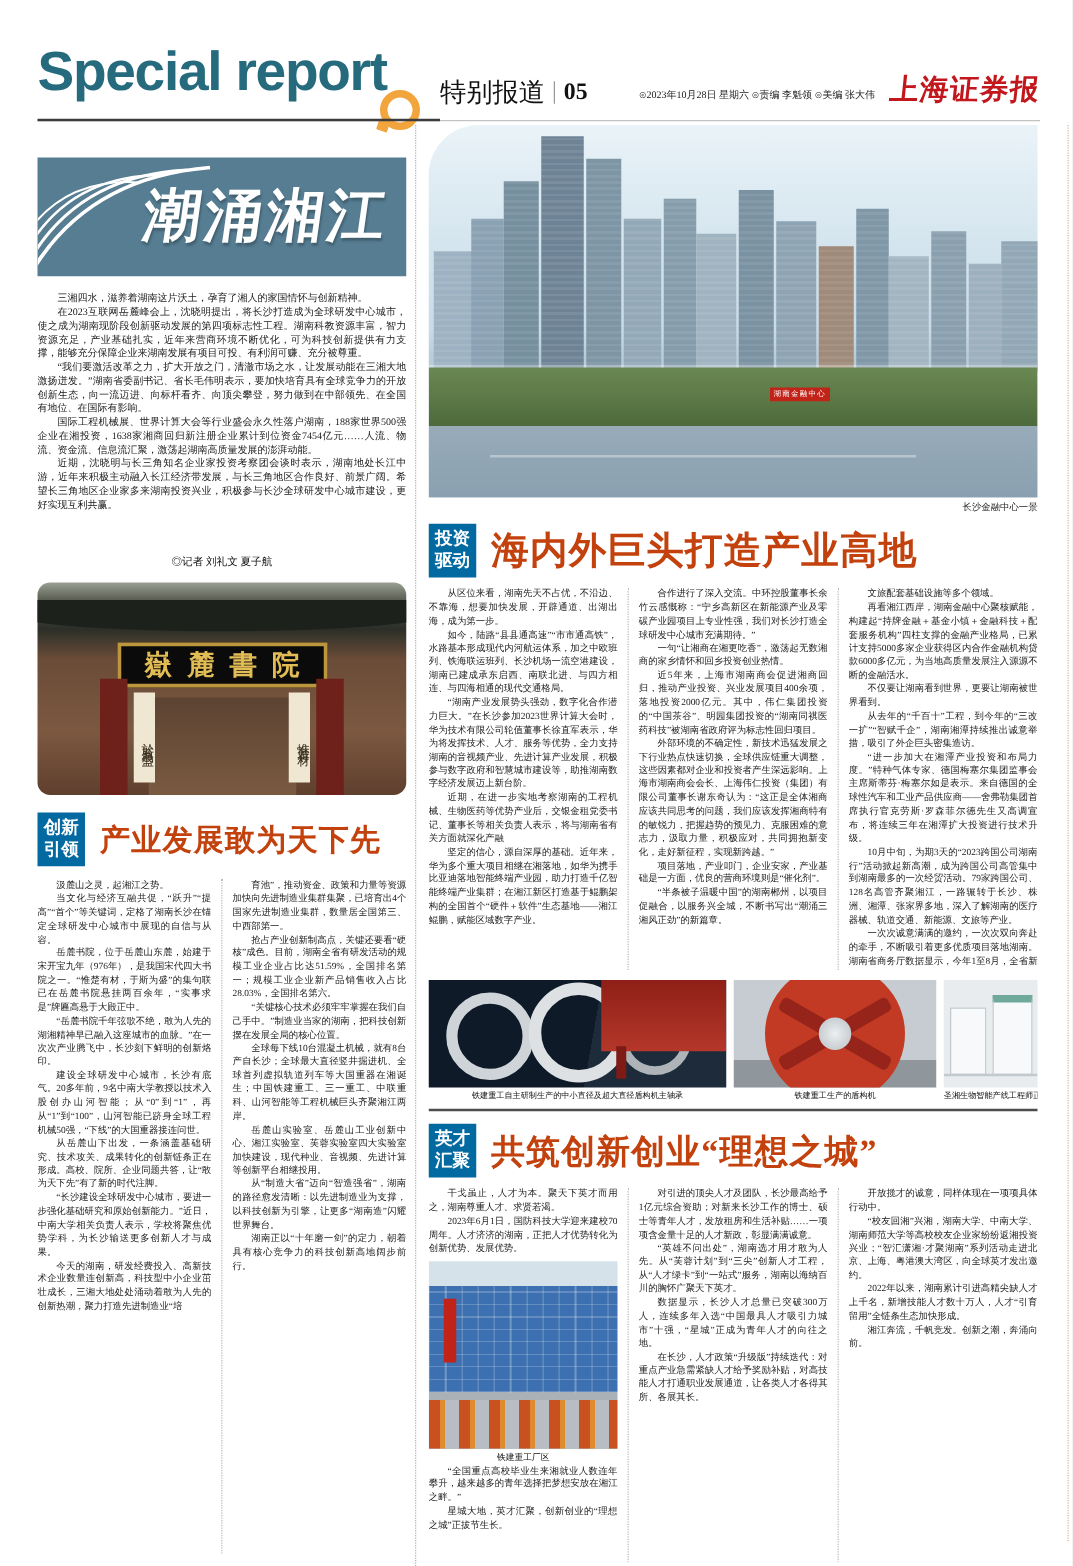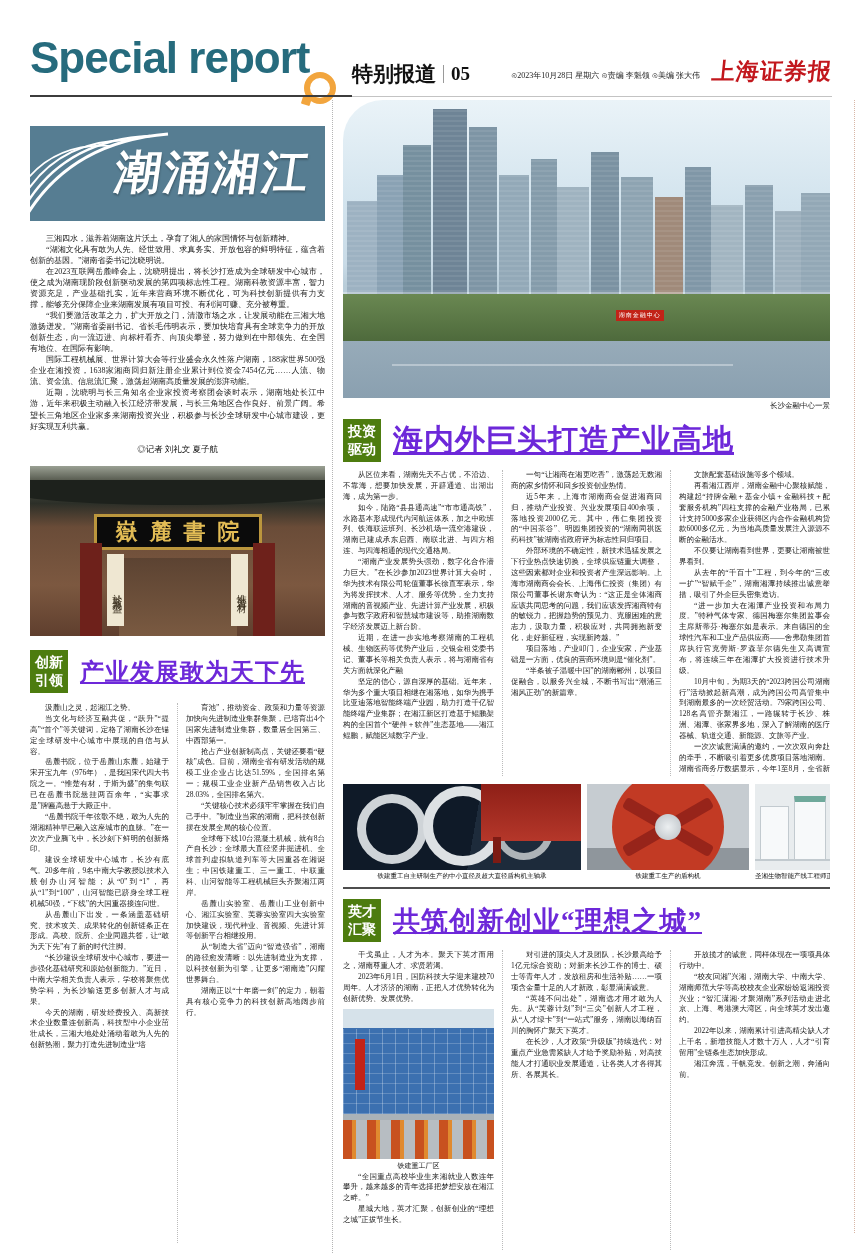--- a/index.html
+++ b/index.html
@@ -9,21 +9,21 @@
 
   
   .masthead{position:absolute;left:30px;top:34px;right:26px;height:62px;border-bottom:1px solid #c3c3c3;}
   .masthead::after{content:"";position:absolute;left:0;bottom:-1px;width:322px;height:2px;background:#3c3c3c;}
   .logo{position:absolute;left:0;top:2px;font-family:"Liberation Sans",sans-serif;font-weight:bold;
         font-size:44px;line-height:1;color:#266b7d;letter-spacing:-1px;}
   .bubble{position:absolute;left:274px;top:38px;width:20px;height:20px;border:6px solid #f2a53d;border-radius:50%;}
   .bubble::after{content:"";position:absolute;left:-8px;bottom:-7px;width:9px;height:9px;background:#f2a53d;
         transform:rotate(18deg);border-radius:1px;}
   .cn-block{position:absolute;left:322px;top:26px;display:flex;align-items:center;}
-  .cn-title{font-size:21px;font-weight:bold;color:#111;}
+  .cn-title{font-size:21px;font-weight:normal;color:#111;}
   .pn-sep{width:1px;height:18px;background:#9a9a9a;margin:0 7px;}
   .page-no{font-size:19px;font-weight:bold;color:#111;}
   .dateline{position:absolute;right:132px;top:36px;font-size:8px;color:#222;white-space:nowrap;}
   .nameplate{position:absolute;right:0;top:22px;font-size:23px;font-weight:bold;color:#c2171d;
         transform:skewX(-6deg);letter-spacing:1px;}
 
   
   .content{position:absolute;left:30px;right:26px;top:100px;bottom:0;}
   .col-left{position:absolute;left:0;top:0;width:295px;bottom:0;}
   .col-right{position:absolute;left:302px;top:0;width:498px;bottom:0;border-left:1px dotted #b5b5b5;padding-left:10px;box-sizing:border-box;}
@@ -34,40 +34,40 @@
   .banner-title{position:absolute;right:14px;top:16px;font-size:46px;font-weight:bold;color:#fff;
         letter-spacing:3px;transform:skewX(-8deg);text-shadow:1px 2px 2px rgba(0,0,0,.25);}
 
   
   .body-text p{margin:0;text-indent:2em;text-align:justify;}
   .lead{margin-top:12px;font-size:8px;line-height:1.38;height:208px;overflow:hidden;}
   .byline{text-align:center;font-size:8.5px;margin-top:3px;color:#111;}
 
   
   .yuelu{margin-top:10px;height:170px;position:relative;overflow:hidden;
-        background:linear-gradient(180deg,#9aa093 0%,#4c4f44 10%,#2c2f28 22%,#6a4c38 36%,#7c5840 70%,#5f3f2e 100%);}
+        background:linear-gradient(180deg,#9aa093 0%,#4c4f44 10%,#2c2f28 22%,#6a4c38 36%,#7c5840 70%,#5f3f2e 100%);border-radius:10px;}
   .yuelu .roof{position:absolute;left:-6%;right:-6%;top:8%;height:15%;background:#1d211c;
         border-radius:0 0 100% 100%/0 0 26px 26px;}
   .plaque{position:absolute;left:50%;top:28%;transform:translateX(-50%);width:168px;height:36px;
         background:#0b0b0b;border:3px solid #bb963d;color:#e2bc55;font-size:22px;font-weight:bold;
         letter-spacing:12px;display:flex;align-items:center;justify-content:center;padding-left:12px;box-sizing:border-box;}
   .doorway{position:absolute;left:50%;bottom:0;transform:translateX(-50%);width:118px;height:46%;
         background:linear-gradient(#5c4332,#7a5a41);}
   .pillar{position:absolute;bottom:0;width:22px;height:55%;background:#6e211b;}
   .pillar.pl{left:17%;} .pillar.pr{right:17%;}
   .tablet{position:absolute;bottom:6%;width:17px;height:42%;background:#efe7d2;color:#3a2f1e;
         writing-mode:vertical-rl;font-size:10px;letter-spacing:3px;text-align:center;padding-top:4px;box-sizing:border-box;}
   .tablet.tl{left:26%;} .tablet.tr{right:26%;}
 
   
   .sec-head{display:flex;align-items:center;gap:12px;}
-  .sec-tag{background:#4d7c0f;color:#fff;font-weight:bold;font-size:14px;line-height:1.25;
+  .sec-tag{background:#0369a1;color:#fff;font-weight:bold;font-size:14px;line-height:1.25;
         text-align:center;padding:4px 4px;min-width:30px;}
   .sec-tag span{display:block;}
-  .headline{font-weight:bold;color:#6d28d9;letter-spacing:1px;text-decoration:underline;}
+  .headline{font-weight:bold;color:#c2410c;letter-spacing:1px;}
   .headline.h-invest{font-size:30px;}
   .headline.h-innovate{font-size:24px;}
   .headline.h-talent{font-size:27px;}
 
   
   .cols{display:flex;margin-top:8px;overflow:hidden;font-size:7.5px;line-height:1.45;}
   .cols .col{flex:1;min-width:0;}
   .cols .col + .col{border-left:1px dotted #bbb;margin-left:8px;padding-left:8px;}
   .cols-innovate{height:540px;margin-top:10px;}
   .cols-invest{height:306px;}
@@ -172,21 +172,20 @@
           <path d="M-5 92 Q 40 16 138 8" stroke="#fff" stroke-width="3" fill="none"></path>
           <path d="M-5 80 Q 35 14 120 10" stroke="#fff" stroke-width="2.4" fill="none"></path>
           <path d="M-5 68 Q 30 14 100 14" stroke="#fff" stroke-width="2" fill="none"></path>
           <path d="M-5 56 Q 26 16 82 20" stroke="#fff" stroke-width="1.6" fill="none"></path>
         </svg>
         <div class="banner-title">潮涌湘江</div>
       </div>
 
       <div class="lead body-text">
           <p>三湘四水，滋养着湖南这片沃土，孕育了湘人的家国情怀与创新精神。</p>
-          <p>“湖湘文化具有敢为人先、经世致用、求真务实、开放包容的鲜明特征，蕴含着创新的基因。”湖南省委书记沈晓明说。</p>
           <p>在2023互联网岳麓峰会上，沈晓明提出，将长沙打造成为全球研发中心城市，使之成为湖南现阶段创新驱动发展的第四项标志性工程。湖南科教资源丰富，智力资源充足，产业基础扎实，近年来营商环境不断优化，可为科技创新提供有力支撑，能够充分保障企业来湖南发展有项目可投、有利润可赚、充分被尊重。</p>
           <p>“我们要激活改革之力，扩大开放之门，清澈市场之水，让发展动能在三湘大地激扬迸发。”湖南省委副书记、省长毛伟明表示，要加快培育具有全球竞争力的开放创新生态，向一流迈进、向标杆看齐、向顶尖攀登，努力做到在中部领先、在全国有地位、在国际有影响。</p>
           <p>国际工程机械展、世界计算大会等行业盛会永久性落户湖南，188家世界500强企业在湘投资，1638家湘商回归新注册企业累计到位资金7454亿元……人流、物流、资金流、信息流汇聚，激荡起湖南高质量发展的澎湃动能。</p>
           <p>近期，沈晓明与长三角知名企业家投资考察团会谈时表示，湖南地处长江中游，近年来积极主动融入长江经济带发展，与长三角地区合作良好、前景广阔。希望长三角地区企业家多来湖南投资兴业，积极参与长沙全球研发中心城市建设，更好实现互利共赢。</p>
         </div>
       <div class="byline">◎记者 刘礼文 夏子航</div>
 
       <div class="yuelu">
         <div class="roof"></div>
         <div class="plaque">嶽麓書院</div>
@@ -264,20 +263,21 @@
         </div>
         <div class="cols cols-invest">
           <div class="col body-text">
               <p>从区位来看，湖南先天不占优，不沿边、不靠海，想要加快发展，开辟通道、出湖出海，成为第一步。</p>
               <p>如今，陆路“县县通高速”“市市通高铁”，水路基本形成现代内河航运体系，加之中欧班列、铁海联运班列、长沙机场一流空港建设，湖南已建成承东启西、南联北进、与四方相连、与四海相通的现代交通格局。</p>
               <p>“湖南产业发展势头强劲，数字化合作潜力巨大。”在长沙参加2023世界计算大会时，华为技术有限公司轮值董事长徐直军表示，华为将发挥技术、人才、服务等优势，全力支持湖南的音视频产业、先进计算产业发展，积极参与数字政府和智慧城市建设等，助推湖南数字经济发展迈上新台阶。</p>
               <p>近期，在进一步实地考察湖南的工程机械、生物医药等优势产业后，交银金租党委书记、董事长等相关负责人表示，将与湖南省有关方面就深化产融</p>
               <p>坚定的信心，源自深厚的基础。近年来，华为多个重大项目相继在湘落地，如华为携手比亚迪落地智能终端产业园，助力打造千亿智能终端产业集群；在湘江新区打造基于鲲鹏架构的全国首个“硬件＋软件”生态基地——湘江鲲鹏，赋能区域数字产业。</p>
             </div>
           <div class="col body-text">
+              <p>合作进行了深入交流。中环控股董事长余竹云感慨称：“宁乡高新区在新能源产业及零碳产业园项目上专业性强，我们对长沙打造全球研发中心城市充满期待。”</p>
               <p>一句“让湘商在湘更吃香”，激荡起无数湘商的家乡情怀和回乡投资创业热情。</p>
               <p>近5年来，上海市湖南商会促进湘商回归，推动产业投资、兴业发展项目400余项，落地投资2000亿元。其中，伟仁集团投资的“中国茶谷”、明园集团投资的“湖南同祺医药科技”被湖南省政府评为标志性回归项目。</p>
               <p>外部环境的不确定性，新技术迅猛发展之下行业热点快速切换，全球供应链重大调整，这些因素都对企业和投资者产生深远影响。上海市湖南商会会长、上海伟仁投资（集团）有限公司董事长谢东奇认为：“这正是全体湘商应该共同思考的问题，我们应该发挥湘商特有的敏锐力，把握趋势的预见力、克服困难的意志力，汲取力量，积极应对，共同拥抱新变化，走好新征程，实现新跨越。”</p>
               <p>项目落地，产业叩门，企业安家，产业基础是一方面，优良的营商环境则是“催化剂”。</p>
               <p>“半条被子温暖中国”的湖南郴州，以项目促融合，以服务兴全城，不断书写出“潮涌三湘风正劲”的新篇章。</p>
             </div>
           <div class="col body-text">
               <p>文旅配套基础设施等多个领域。</p>
               <p>再看湘江西岸，湖南金融中心聚核赋能，构建起“持牌金融＋基金小镇＋金融科技＋配套服务机构”四柱支撑的金融产业格局，已累计支持5000多家企业获得区内合作金融机构贷款6000多亿元，为当地高质量发展注入源源不断的金融活水。</p>
               <p>不仅要让湖南看到世界，更要让湖南被世界看到。</p>
@@ -339,20 +339,21 @@
             </div>
             <div class="f-cap">铁建重工厂区</div>
             <div class="body-text">
                 <p>“全国重点高校毕业生来湘就业人数连年攀升，越来越多的青年选择把梦想安放在湘江之畔。”</p>
                 <p>星城大地，英才汇聚，创新创业的“理想之城”正拔节生长。</p>
               </div>
           </div>
           <div class="col body-text">
               <p>对引进的顶尖人才及团队，长沙最高给予1亿元综合资助；对新来长沙工作的博士、硕士等青年人才，发放租房和生活补贴……一项项含金量十足的人才新政，彰显满满诚意。</p>
               <p>“英雄不问出处”，湖南选才用才敢为人先。从“芙蓉计划”到“三尖”创新人才工程，从“人才绿卡”到“一站式”服务，湖南以海纳百川的胸怀广聚天下英才。</p>
+              <p>数据显示，长沙人才总量已突破300万人，连续多年入选“中国最具人才吸引力城市”十强，“星城”正成为青年人才的向往之地。</p>
               <p>在长沙，人才政策“升级版”持续迭代：对重点产业急需紧缺人才给予奖励补贴，对高技能人才打通职业发展通道，让各类人才各得其所、各展其长。</p>
             </div>
           <div class="col body-text">
               <p>开放揽才的诚意，同样体现在一项项具体行动中。</p>
               <p>“校友回湘”兴湘，湖南大学、中南大学、湖南师范大学等高校校友企业家纷纷返湘投资兴业；“智汇潇湘·才聚湖南”系列活动走进北京、上海、粤港澳大湾区，向全球英才发出邀约。</p>
               <p>2022年以来，湖南累计引进高精尖缺人才上千名，新增技能人才数十万人，人才“引育留用”全链条生态加快形成。</p>
               <p>湘江奔流，千帆竞发。创新之潮，奔涌向前。</p>
             </div>
         </div>
       </div>

